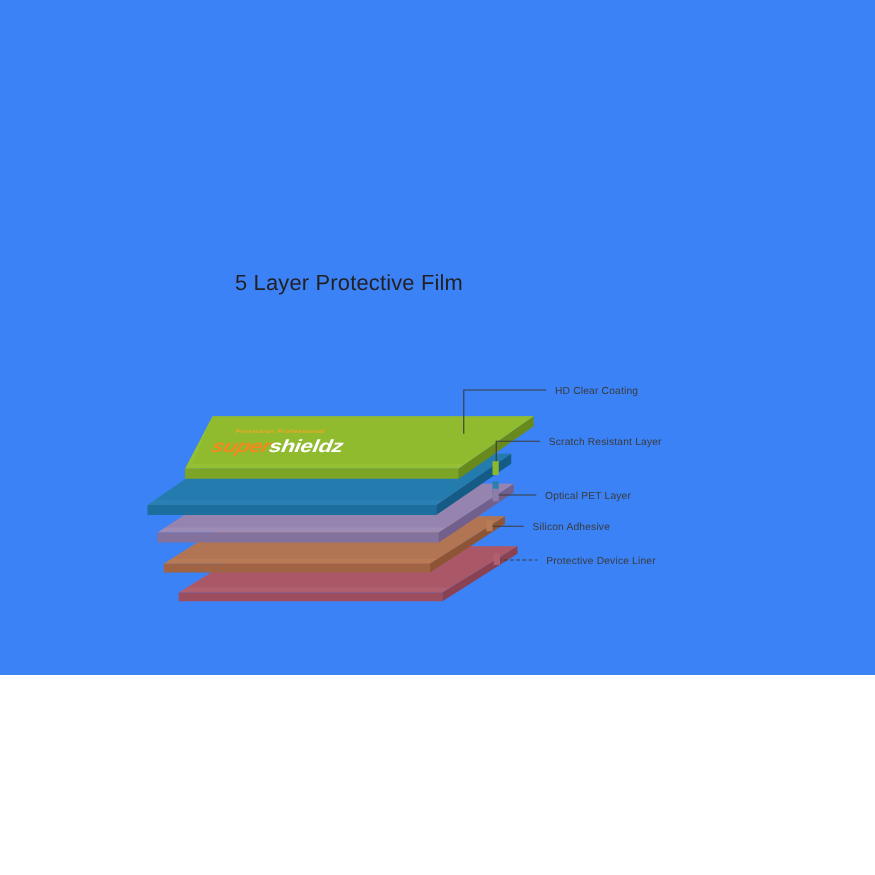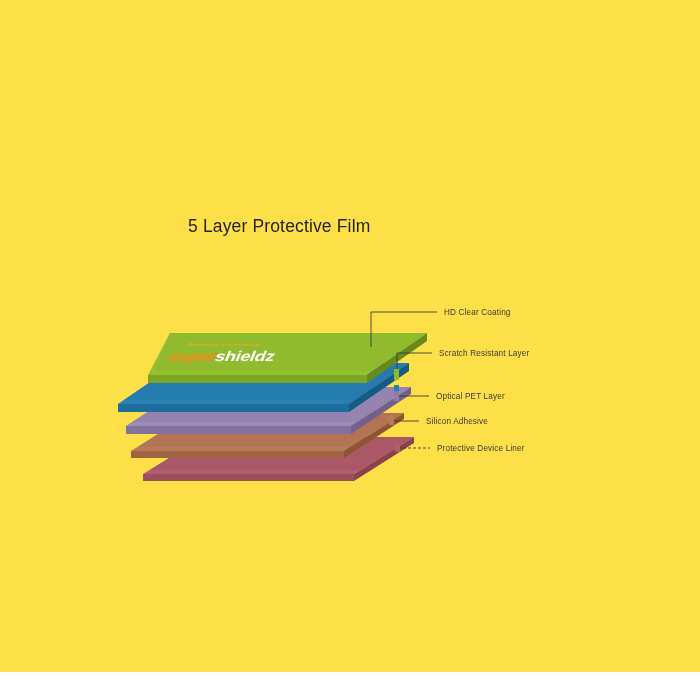--- a/index.html
+++ b/index.html
@@ -3,22 +3,22 @@
 <meta charset="utf-8">
 <style>
   html, body {
     margin: 0;
     padding: 0;
     background: #ffffff;
   }
   #page {
     position: relative;
     width: 700px;
-    height: 672px;
-    background: #fde047;
+    height: 540px;
+    background: #3b82f6;
     overflow: hidden;
     font-family: "Liberation Sans", sans-serif;
   }
   #title {
     position: absolute;
     left: 188px;
     top: 216px;
     font-size: 17.5px;
     color: #231f20;
     letter-spacing: 0.15px;

